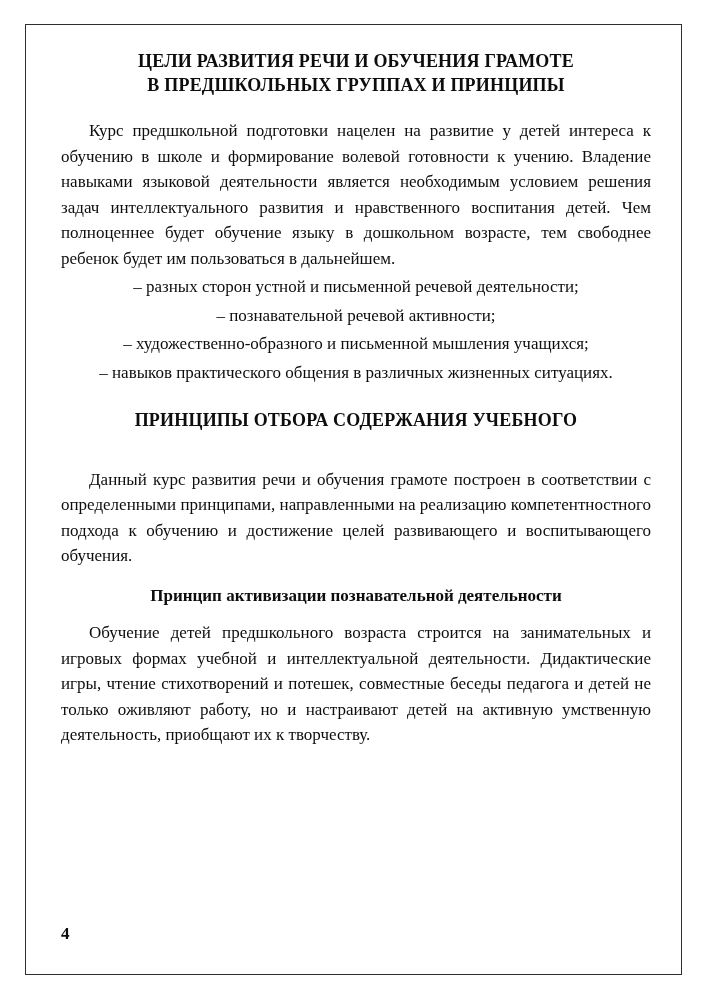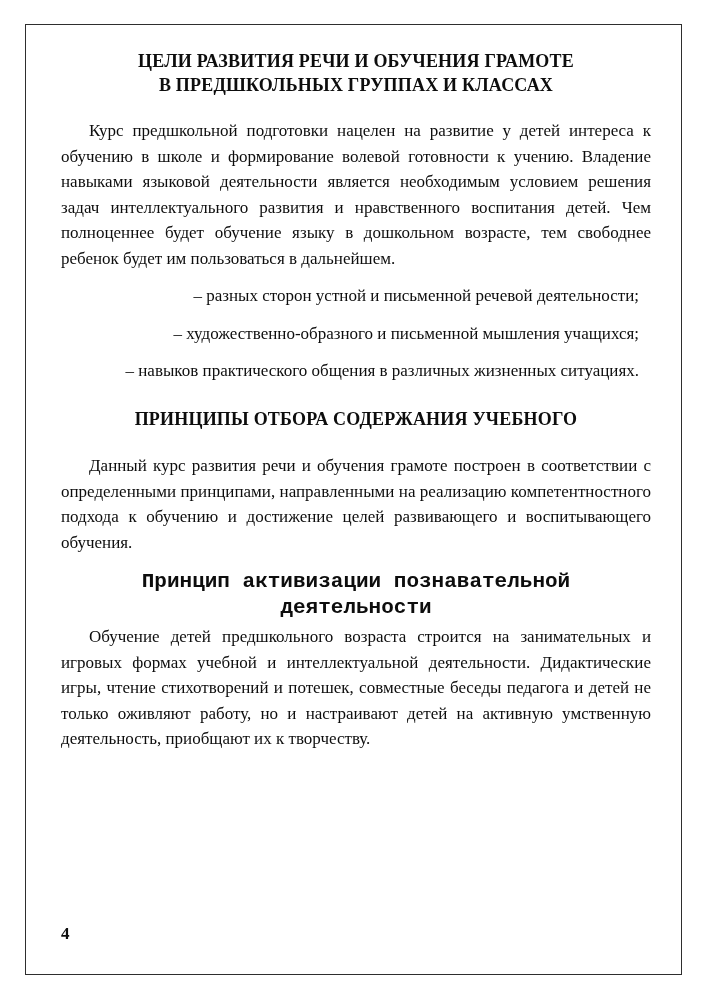--- a/index.html
+++ b/index.html
@@ -29,69 +29,69 @@
   .doc-title {
     margin: 0 0 21px 0;
     font-size: 18px;
     line-height: 23.5px;
     font-weight: bold;
     text-align: center;
     letter-spacing: 0.2px;
   }
   .doc-title.second {
     margin-top: 24px;
-    margin-bottom: 22px;
+    margin-bottom: 34px;
   }
   .tline { display: block; }
   .para {
     margin: 0;
     text-indent: 28px;
     text-align: justify;
   }
   .list { margin: 0; }
   .list-item {
-    margin: 12px;
-    text-align: right;
+    margin: 3px;
+    text-align: center;
     text-indent: 0;
   }
   .subheading {
-    margin: 14px 0 4px 0;
-    font-size: 21px;
+    margin: 14px 0 12px 0;
+    font-size: 17px;
     line-height: 25.5px;
     font-weight: bold;
     text-align: center;
-    font-family: Liberation Mono, monospace;
   }
   .page-number {
     position: absolute;
     left: 61px;
     top: 924px;
     font-size: 17px;
     font-weight: bold;
   }
 </style>
 </head>
 <body>
 
 <div class="page">
 
   <div class="frame"></div>
 
   <main class="content">
 
     <h1 class="doc-title">
       <span class="tline">ЦЕЛИ РАЗВИТИЯ РЕЧИ И ОБУЧЕНИЯ ГРАМОТЕ</span>
-      <span class="tline">В ПРЕДШКОЛЬНЫХ ГРУППАХ И КЛАССАХ</span>
+      <span class="tline">В ПРЕДШКОЛЬНЫХ ГРУППАХ И ПРИНЦИПЫ</span>
     </h1>
 
     <p class="para">Курс предшкольной подготовки нацелен на развитие у детей интереса к обучению в школе и формирование волевой готовности к учению. Владение навыками языковой деятельности является необходимым условием решения задач интеллектуального развития и нравственного воспитания детей. Чем полноценнее будет обучение языку в дошкольном возрасте, тем свободнее ребенок будет им пользоваться в дальнейшем.</p>
 
 
     <div class="list">
       <p class="list-item">– разных сторон устной и письменной речевой деятельности;</p>
+      <p class="list-item">– познавательной речевой активности;</p>
       <p class="list-item">– художественно-образного и письменной мышления учащихся;</p>
       <p class="list-item">– навыков практического общения в различных жизненных ситуациях.</p>
     </div>
 
     <h1 class="doc-title second">
       <span class="tline">ПРИНЦИПЫ ОТБОРА СОДЕРЖАНИЯ УЧЕБНОГО</span>
     </h1>
 
     <p class="para">Данный курс развития речи и обучения грамоте построен в соответствии с определенными принципами, направленными на реализацию компетентностного подхода к обучению и достижение целей развивающего и воспитывающего обучения.</p>
 

